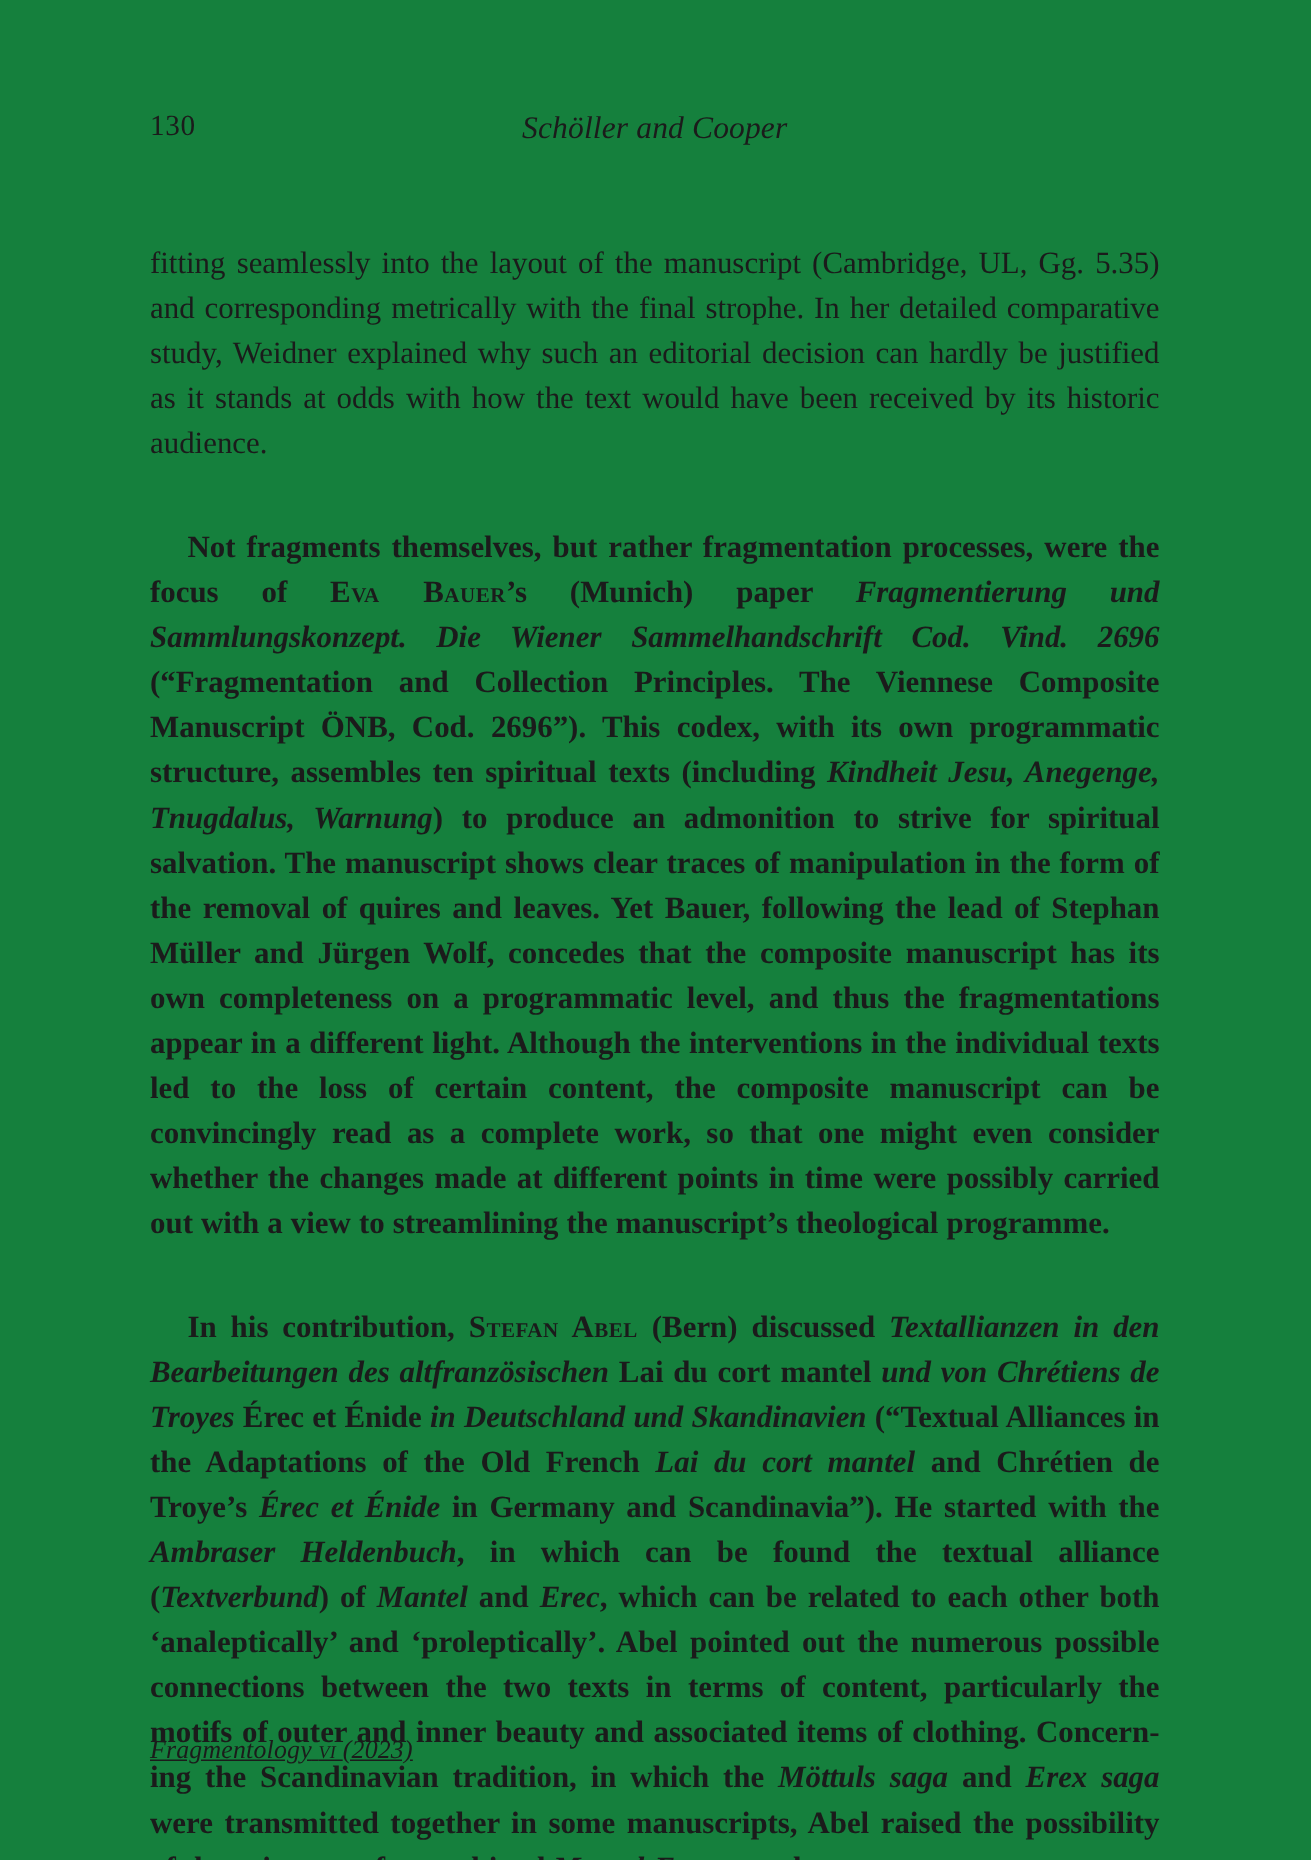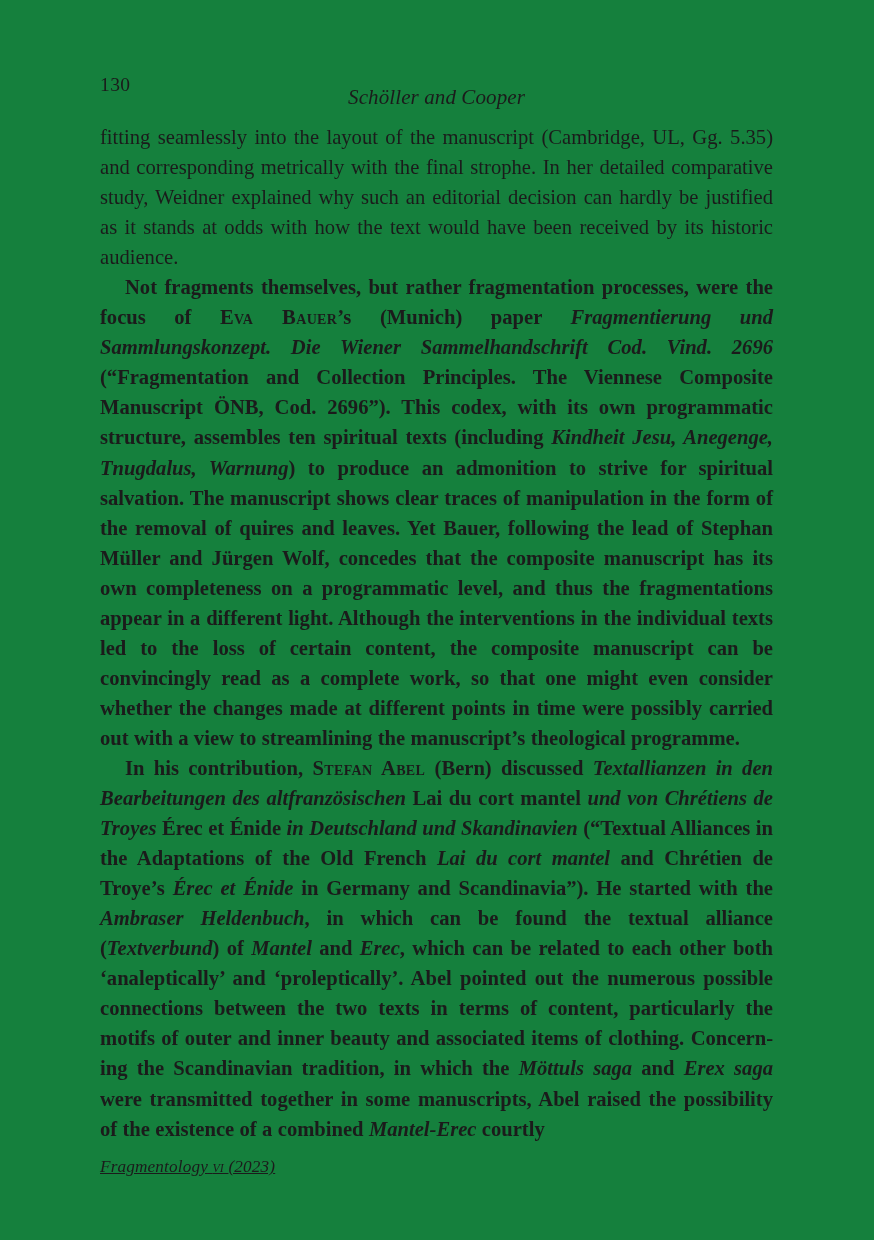--- a/index.html
+++ b/index.html
@@ -39,21 +39,20 @@
   }
   .runhead .authors {
     position: absolute;
     left: 0;
     right: 0;
     top: 0;
     text-align: center;
     font-style: italic;
     font-size: 21px;
     letter-spacing: 0.1px;
-    margin-top: 12px;
   }
 
   
   .textblock {
     position: absolute;
     left: 100px;
     top: 122px;
     width: 673px;
     font-size: 20.6px;
     line-height: 30.05px;
@@ -64,21 +63,21 @@
   }
   .textblock p {
     margin: 0;
     text-indent: 0;
   }
   .textblock p.ind {
     text-indent: 25px;
     font-weight: bold;
   }
   
-  .textblock p { word-spacing: 0.01em; }
+  .textblock p { word-spacing: 0.01em; margin-top: 39px; }
 
   i, .it { font-style: italic; }
   .sc {
     font-variant: small-caps;
     letter-spacing: 0.35px;
   }
 
   
   .footer {
     position: absolute;

